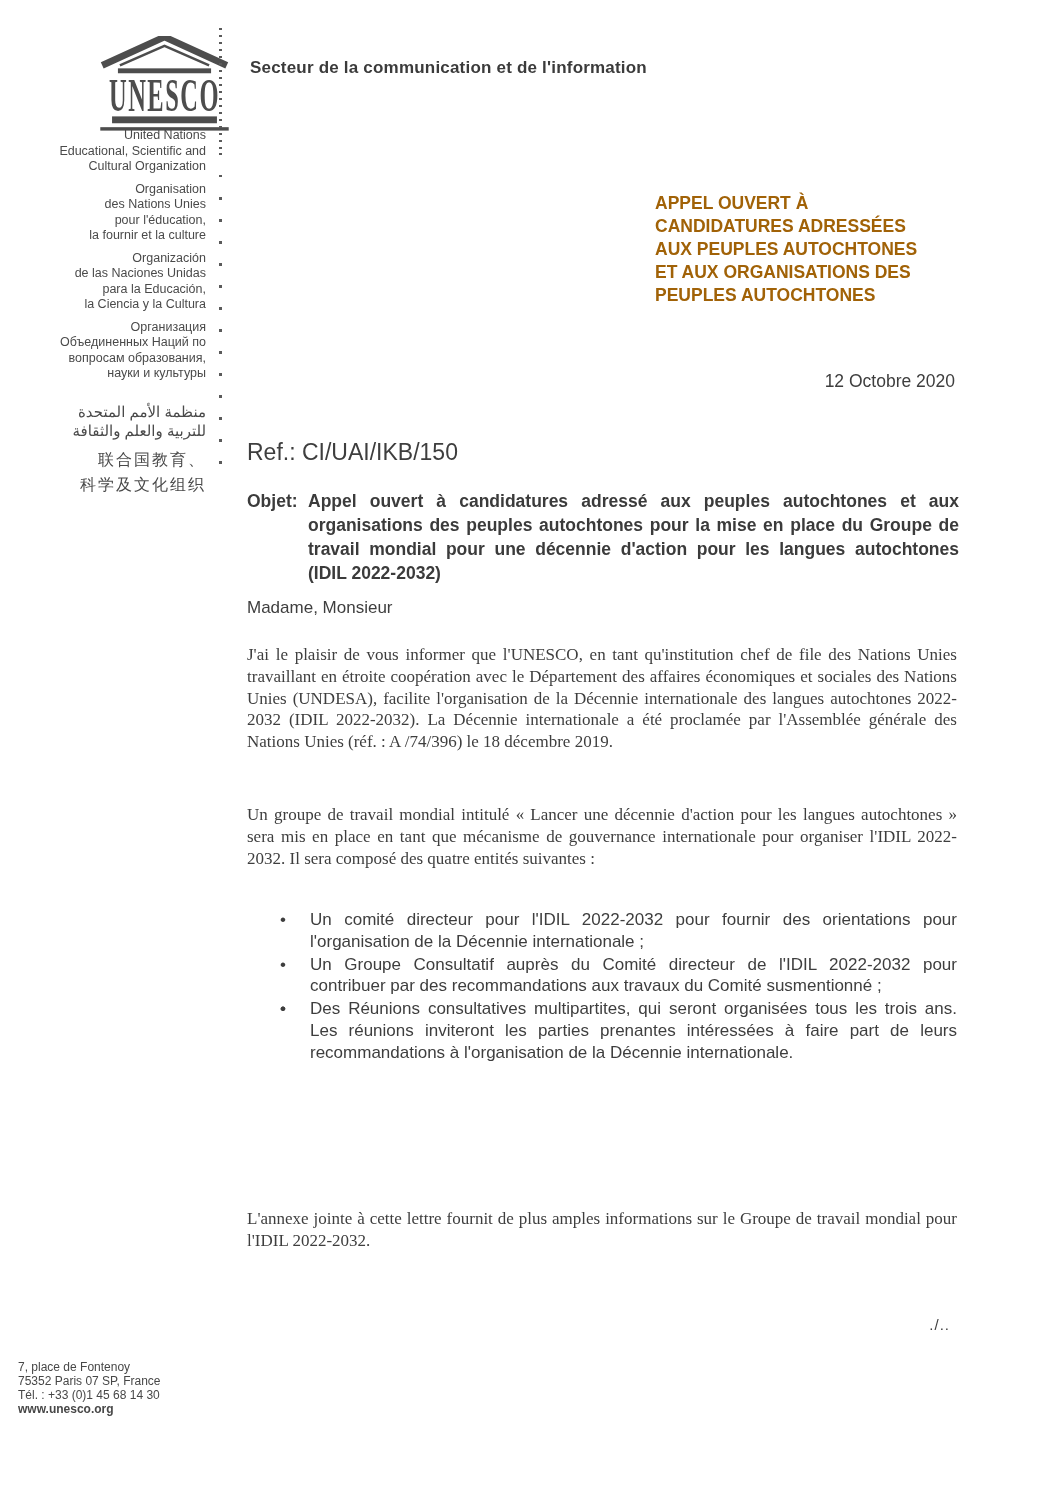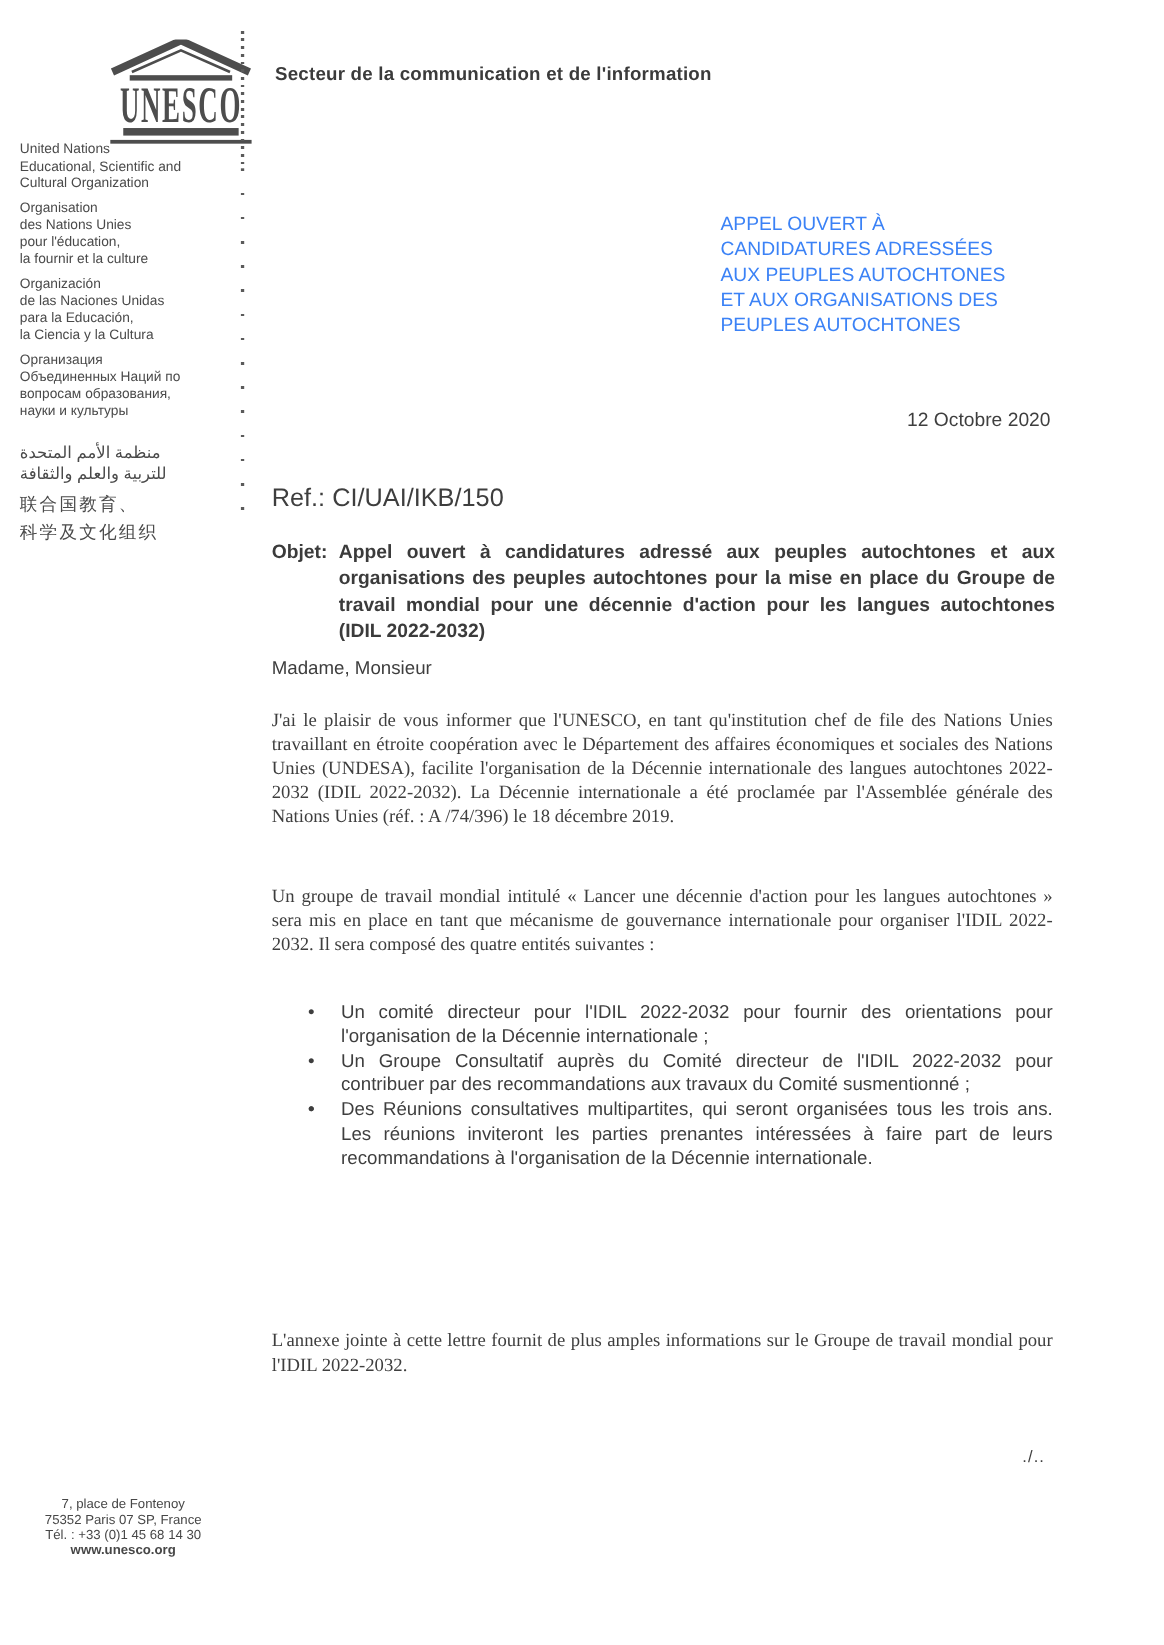--- a/index.html
+++ b/index.html
@@ -8,38 +8,38 @@
     width:1058px;height:1495px;
     background:#ffffff;
     font-family:"Liberation Sans",sans-serif;
     color:#3e3e3e;
     overflow:hidden;
   }
   
   .logo{position:absolute;left:98px;top:36px;}
   .org-names{
     position:absolute;left:18px;top:128px;width:188px;
-    text-align:left;font-size:12.5px;line-height:15.5px;color:#4a4a4a;
+    text-align:right;font-size:12.5px;line-height:15.5px;color:#4a4a4a;
   }
   .org-block{margin-bottom:7px;}
   .org-ar{font-size:15px;line-height:19px;direction:rtl;margin-top:20px;}
   .org-zh{font-size:16px;line-height:25px;letter-spacing:2px;margin-top:4px;}
   .dotted-line{position:absolute;left:219px;width:3px;}
   .dotted-dense{top:28px;height:125px;
     background:repeating-linear-gradient(to bottom,#5a5a5a 0 2.5px,transparent 2.5px 7px);}
   .dotted-sparse{top:153px;height:315px;
     background:repeating-linear-gradient(to bottom,#5a5a5a 0 2.5px,transparent 2.5px 22px);}
   
   .sector-header{
     position:absolute;left:250px;top:58px;
     font-size:17px;font-weight:bold;letter-spacing:.2px;color:#3b3b3b;text-align:center;
   }
   .title-block{
     position:absolute;left:655px;top:192px;width:310px;
-    font-size:17.5px;font-weight:normal;line-height:23px;color:#3b82f6;
+    font-size:17.5px;font-weight:bold;line-height:23px;color:#a16207;
   }
   .date-line{position:absolute;left:655px;top:371px;width:300px;text-align:right;font-size:17.5px;}
   .ref-line{position:absolute;left:247px;top:439px;font-size:23px;}
   .subject{position:absolute;left:247px;top:489px;width:712px;display:flex;
     font-size:17.5px;font-weight:bold;line-height:24px;color:#3b3b3b;}
   .subject-label{flex:0 0 61px;}
   .subject-text{flex:1;text-align:justify;}
   .salutation{position:absolute;left:247px;top:598px;font-size:17px;}
   .para{position:absolute;left:247px;width:710px;
     font-size:17px;line-height:21.8px;text-align:justify;font-family:Liberation Serif, serif;}
@@ -47,21 +47,21 @@
   .para-2{top:804px;}
   .bullet-list{position:absolute;left:247px;top:909px;width:710px;
     margin:0;padding:0;list-style:none;font-size:17px;line-height:21.8px;}
   .bullet-list li{position:relative;margin:0 0 1px 0;padding-left:63px;text-align:justify;}
   .bullet-list li .bullet-glyph{position:absolute;left:33px;top:0;}
   .closing-para{top:1208px;}
   .continuation{position:absolute;left:655px;top:1316px;width:295px;
     text-align:right;font-size:15px;letter-spacing:1px;}
   
   .footer{position:absolute;left:18px;top:1360px;width:188px;
-    text-align:center;font-size:12px;line-height:14px;color:#474747;}
+    text-align:left;font-size:12px;line-height:14px;color:#474747;}
   .footer .website{font-weight:bold;}
 </style>
 </head>
 <body>
 
 <div class="page">
 
   <div class="logo">
     <svg width="133" height="100" viewBox="0 0 135 102">
       <path d="M4 30 L67.5 1 L131 30" fill="none" stroke="#4d4d4d" stroke-width="7"></path>

